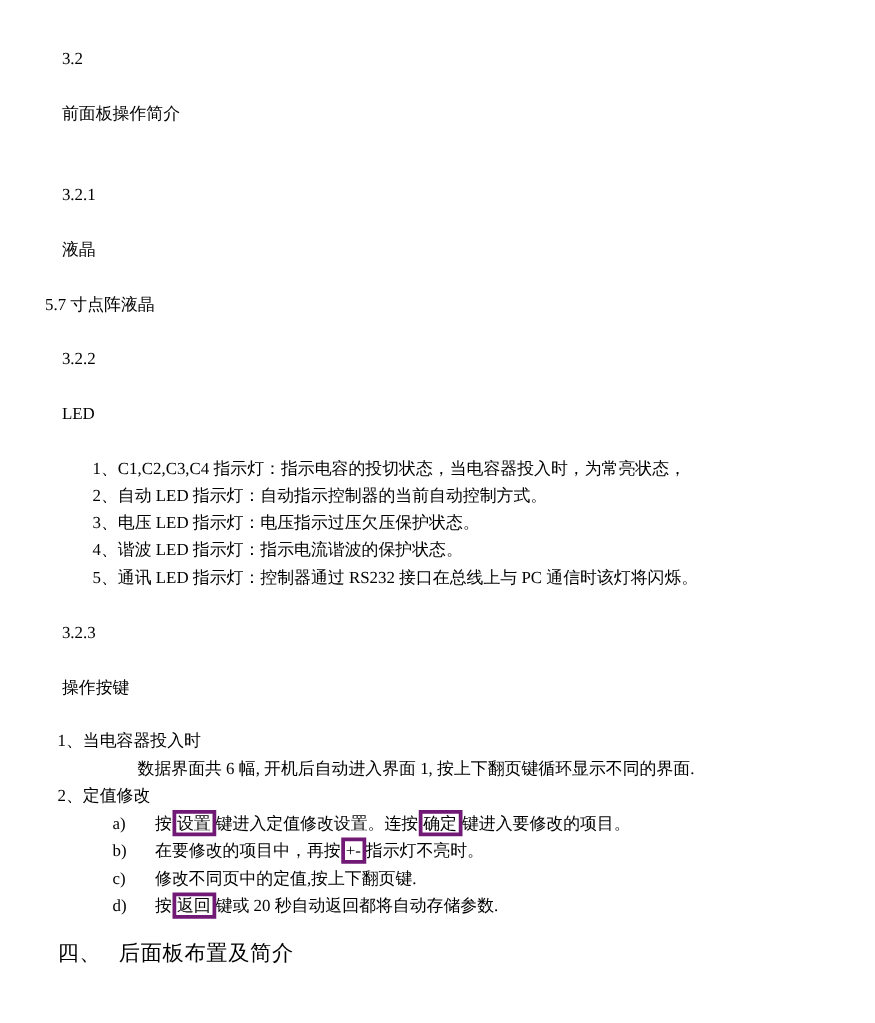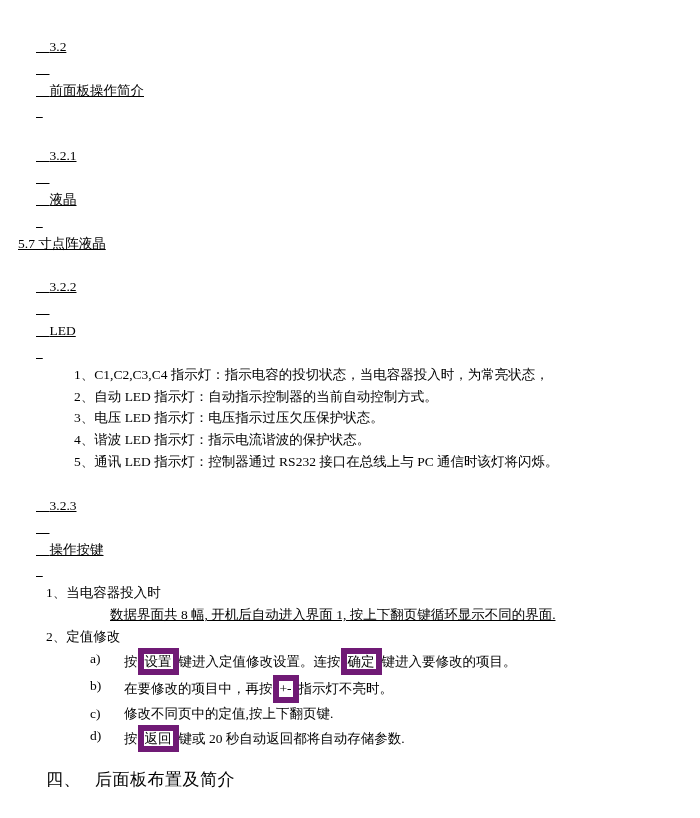--- a/index.html
+++ b/index.html
@@ -18,44 +18,43 @@
   }
   .page {
     position: relative;
     width: 700px;
     height: 818px;
     padding: 14px 18px 0 18px;
     box-sizing: border-box;
   }
   .line {
     white-space: pre-wrap;
-    text-decoration: underline;
   }
   
-  .i0  { }
+  .i0  { margin-left: 18px; }
   .i1  { margin-left: 28px; }
   .i3  { margin-left: 56px; }
   .i4  { margin-left: 72px; }
   .i5  { margin-left: 92px; }
 
   .h2 {
     font-size: 17px;
     margin-top: 14px;
     margin-bottom: 6px;
     margin-left: 28px;
     letter-spacing: 0.5px;
   }
   .h2 .num { margin-right: 14px; }
 
   .sec-head {
     margin-left: 18px;
   }
 
   .boxed {
-    border: 6px solid #701a75;
+    border: 3px solid #701a75;
     padding: 0 1px;
     display: inline-block;
     line-height: 1.15;
   }
   .listrow {
     display: flex;
     align-items: flex-start;
   }
   .marker {
     flex: 0 0 auto;
@@ -114,21 +113,21 @@
   <div class="line sec-head">
     <span>3.2.3</span>
     <span style="display:inline-block;width:10px"></span>
     <span>操作按键</span>
   </div>
 
   <div class="listrow i1">
     <span class="marker">1、</span>
     <span class="content">当电容器投入时</span>
   </div>
-  <div class="line i5">数据界面共 8 幅, 开机后自动进入界面 1, 按上下翻页键循环显示不同的界面.</div>
+  <div class="line i5">数据界面共 6 幅, 开机后自动进入界面 1, 按上下翻页键循环显示不同的界面.</div>
 
   <div class="listrow i1">
     <span class="marker">2、</span>
     <span class="content">定值修改</span>
   </div>
 
   <div class="listrow i4">
     <span class="marker" style="width:34px">a)</span>
     <span class="content"><span>按</span><span class="boxed">设置</span><span>键进入定值修改设置。连按</span><span class="boxed">确定</span><span>键进入要修改的项目。</span></span>
   </div>

